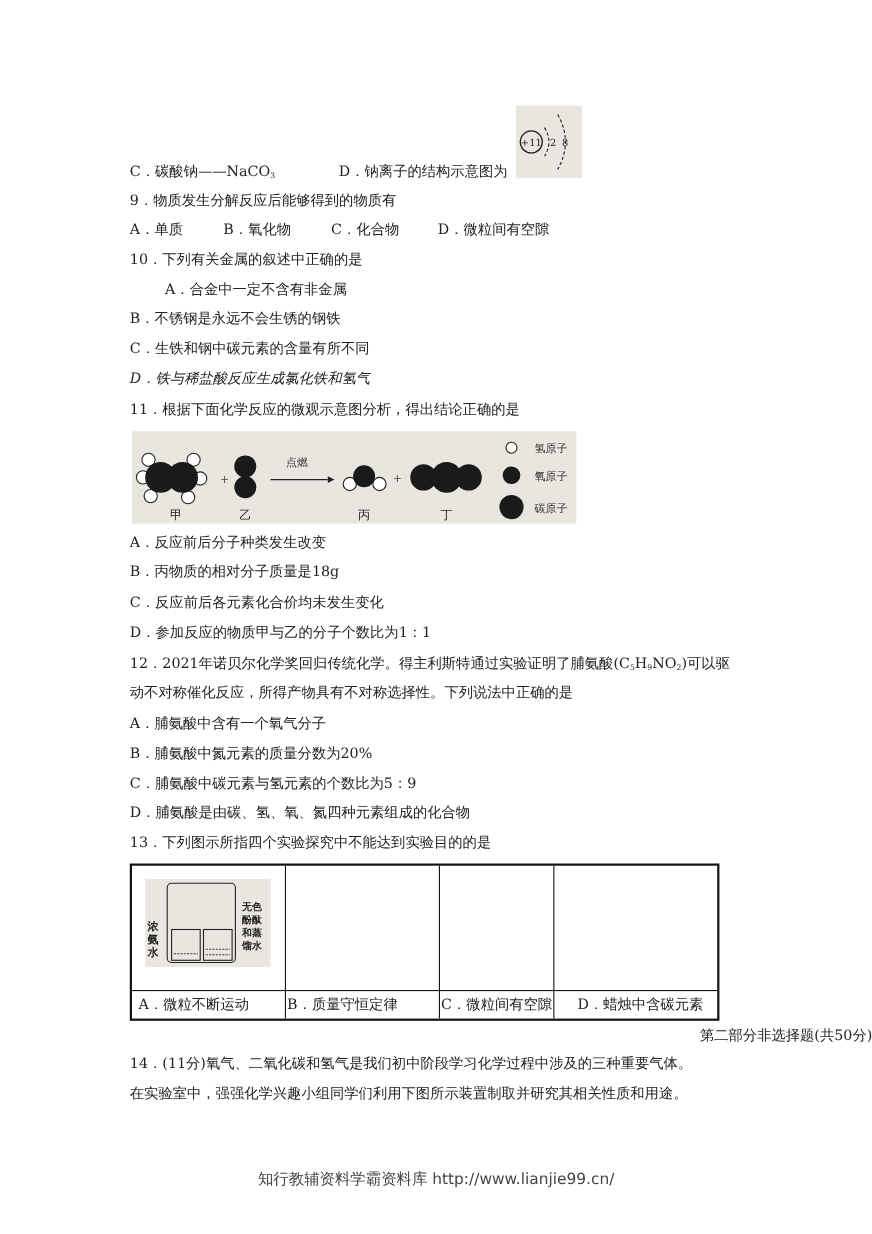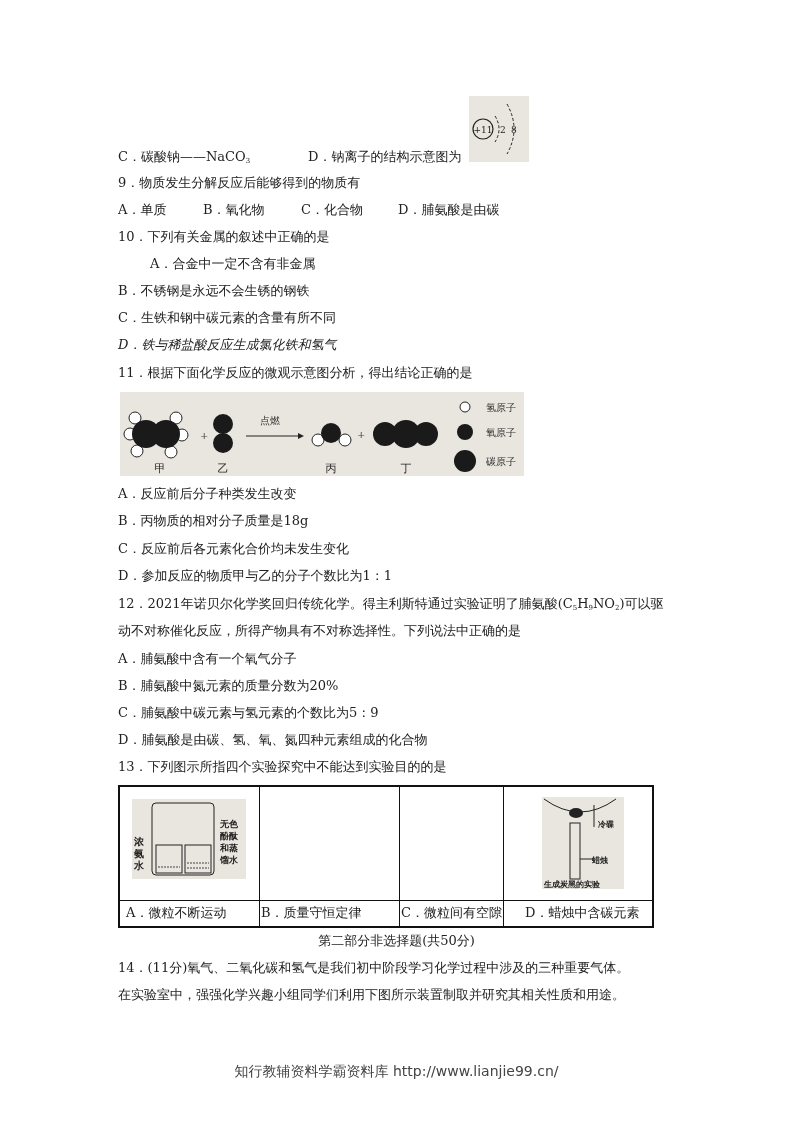--- a/index.html
+++ b/index.html
@@ -9,21 +9,21 @@
   .opt-row span { display: inline-block; }
   sub { font-size: 7px; vertical-align: -2px; }
   .fig { position: absolute; background: #e9e6df; }
   .table { position: absolute; left: 118px; top: 785px; width: 536px; height: 143px;
            border: 2px solid #111; box-sizing: border-box; }
   .table .col { position: absolute; top: 0; bottom: 0; border-right: 1px solid #111; }
   .table .hline { position: absolute; left: 0; right: 0; top: 113px; border-top: 1px solid #111; }
   .cell-label { position: absolute; top: 117px; font-size: 13px; white-space: nowrap; }
   .footer { position: absolute; left: 0; right: 0; top: 1063px; text-align: center;
             font-family: "DejaVu Sans", "Liberation Sans", sans-serif; font-size: 14px; color: #444; }
-  .section-title { position: absolute; left: 0; width: 793px; text-align: center; top: 932px; font-size: 13px; }
+  .section-title { position: absolute; left: 0; width: 793px; text-align: right; top: 932px; font-size: 13px; }
   .legend-text { font-family: "DejaVu Sans", sans-serif; font-size: 10px; fill: #333; }
 </style>
 </head>
 <body>
 
 <div class="line" style="top:148px;">
   <span>C．碳酸钠——NaCO</span><sub>3</sub>
 </div>
 <div class="line" style="top:148px; left:308px;">
   <span>D．钠离子的结构示意图为</span>
@@ -34,21 +34,21 @@
     <text x="14" y="37" font-size="9" text-anchor="middle" fill="#222">+11</text>
     <path d="M26 20 Q34 33 26 46" fill="none" stroke="#222" stroke-width="1" stroke-dasharray="3,2"></path>
     <path d="M38 8 Q52 33 38 58" fill="none" stroke="#222" stroke-width="1" stroke-dasharray="3,2"></path>
     <text x="31" y="37" font-size="9" fill="#222">2</text>
     <text x="42" y="37" font-size="9" fill="#222">8</text>
   </svg>
 </div>
 
 <div class="line" style="top:174px;">9．物质发生分解反应后能够得到的物质有</div>
 <div class="line opt-row" style="top:201px;">
-  <span style="width:85px">A．单质</span><span style="width:98px">B．氧化物</span><span style="width:97px">C．化合物</span><span>D．脯氨酸是由碳</span>
+  <span style="width:85px">A．单质</span><span style="width:98px">B．氧化物</span><span style="width:97px">C．化合物</span><span>D．微粒间有空隙</span>
 </div>
 
 <div class="line" style="top:228px;">10．下列有关金属的叙述中正确的是</div>
 <div class="line" style="top:255px;margin-left:32px;">A．合金中一定不含有非金属</div>
 <div class="line" style="top:282px;">B．不锈钢是永远不会生锈的钢铁</div>
 <div class="line" style="top:309px;">C．生铁和钢中碳元素的含量有所不同</div>
 <div class="line" style="top:336px;font-style:italic;">D．铁与稀盐酸反应生成氯化铁和氢气</div>
 
 <div class="line" style="top:364px;">11．根据下面化学反应的微观示意图分析，得出结论正确的是</div>
 <div class="fig" style="left:120px; top:392px; width:404px; height:84px;">
@@ -129,32 +129,20 @@
       <text x="2" y="70" font-size="10" font-weight="bold" fill="#222">水</text>
       <text x="88" y="28" font-size="9" font-weight="bold" fill="#222">无色</text>
       <text x="88" y="40" font-size="9" font-weight="bold" fill="#222">酚酞</text>
       <text x="88" y="52" font-size="9" font-weight="bold" fill="#222">和蒸</text>
       <text x="88" y="64" font-size="9" font-weight="bold" fill="#222">馏水</text>
     </svg>
   </div>
 
 
 
-  <div class="fig" style="left:422px; top:10px; width:82px; height:92px;">
-    <svg width="82" height="92" viewBox="0 0 82 92" font-family="DejaVu Sans, sans-serif">
-      <path d="M2 2 Q38 28 74 2" fill="none" stroke="#222"></path>
-      <ellipse cx="34" cy="16" rx="7" ry="5" fill="#222"></ellipse>
-      <line x1="52" y1="8" x2="52" y2="30" stroke="#222"></line>
-      <text x="56" y="30" font-size="8" font-weight="bold" fill="#222">冷碟</text>
-      <rect x="28" y="26" width="10" height="56" fill="none" stroke="#222"></rect>
-      <line x1="38" y1="62" x2="50" y2="62" stroke="#222"></line>
-      <text x="50" y="66" font-size="8" font-weight="bold" fill="#222">蜡烛</text>
-      <text x="2" y="90" font-size="8" font-weight="bold" fill="#222">生成炭黑的实验</text>
-    </svg>
-  </div>
 
   <div class="cell-label" style="left:6px;">A．微粒不断运动</div>
   <div class="cell-label" style="left:141px;">B．质量守恒定律</div>
   <div class="cell-label" style="left:281px;">C．微粒间有空隙</div>
   <div class="cell-label" style="left:405px;">D．蜡烛中含碳元素</div>
 </div>
 
 <div class="section-title">第二部分非选择题(共50分)</div>
 
 <div class="line" style="top:959px;">14．(11分)氧气、二氧化碳和氢气是我们初中阶段学习化学过程中涉及的三种重要气体。</div>

